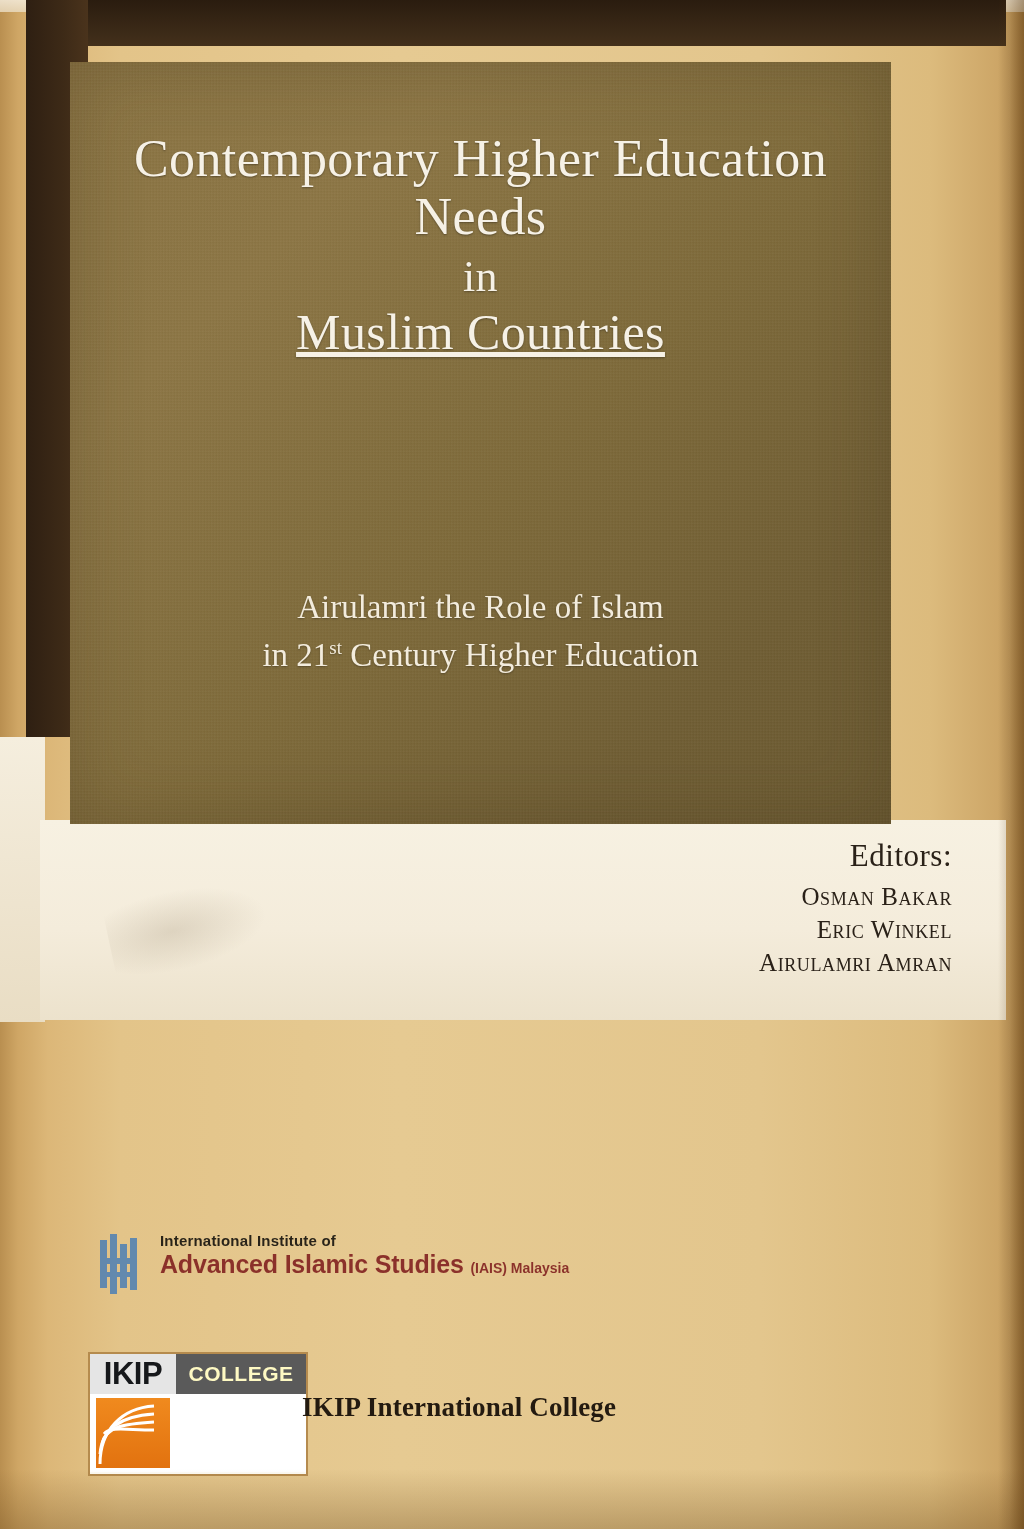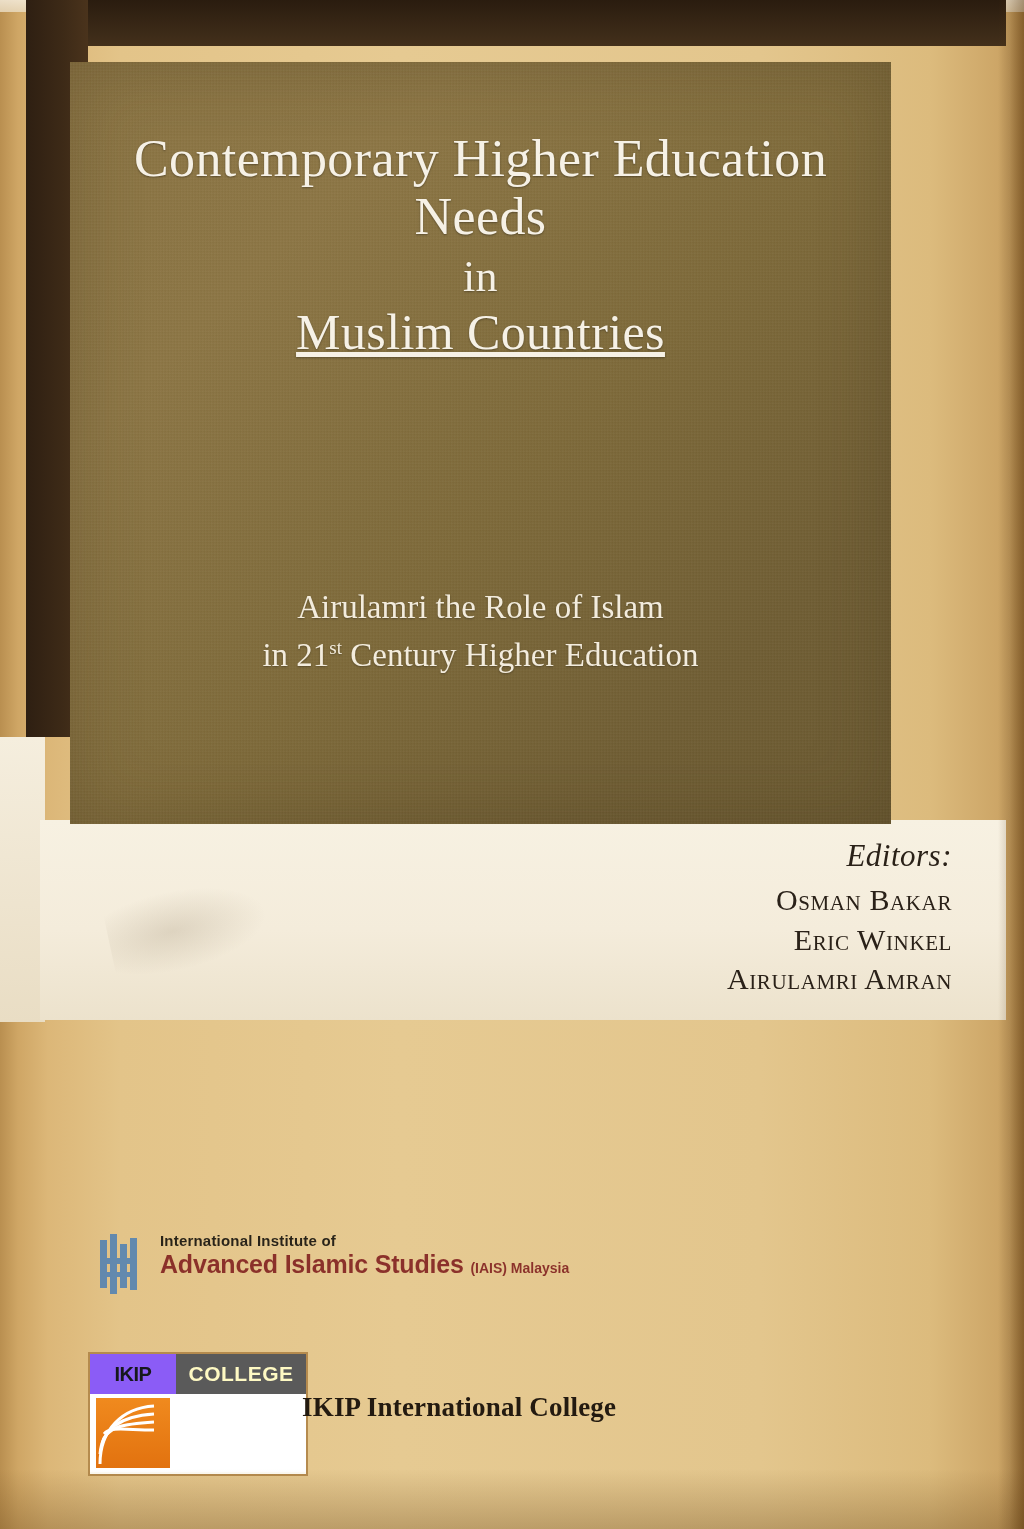--- a/index.html
+++ b/index.html
@@ -139,27 +139,26 @@
   }
 
   .editors-block {
     position: absolute;
     right: 72px;
     top: 838px;
     text-align: right;
     color: #2a2118;
   }
   .editors-label {
-    font-style: italic;
     font-size: 31px;
     letter-spacing: 0.5px;
     margin-bottom: 6px;
   }
   .editor-name {
-    font-size: 30px;
+    font-size: 25px;
     letter-spacing: 0.6px;
     line-height: 1.32;
     font-variant: small-caps;
     text-transform: capitalize;
   }
 
   
   .iiais-logo {
     position: absolute;
     left: 98px;
@@ -212,25 +211,25 @@
     overflow: hidden;
   }
   .ikip-top {
     position: absolute;
     left: 0; top: 0;
     width: 216px; height: 40px;
     display: flex;
   }
   .ikip-top-left {
     width: 86px; height: 40px;
-    background: #8b5cf6;
+    background: #e5e5e5;
     color: #16181b;
     font-family: "Liberation Sans", sans-serif;
     font-weight: bold;
-    font-size: 20px;
+    font-size: 31px;
     display: flex; align-items: center; justify-content: center;
     letter-spacing: -0.5px;
   }
   .ikip-top-right {
     flex: 1; height: 40px;
     background: #5a5a5a;
     color: #fef9c3;
     font-family: "Liberation Sans", sans-serif;
     font-weight: bold;
     font-size: 21px;

